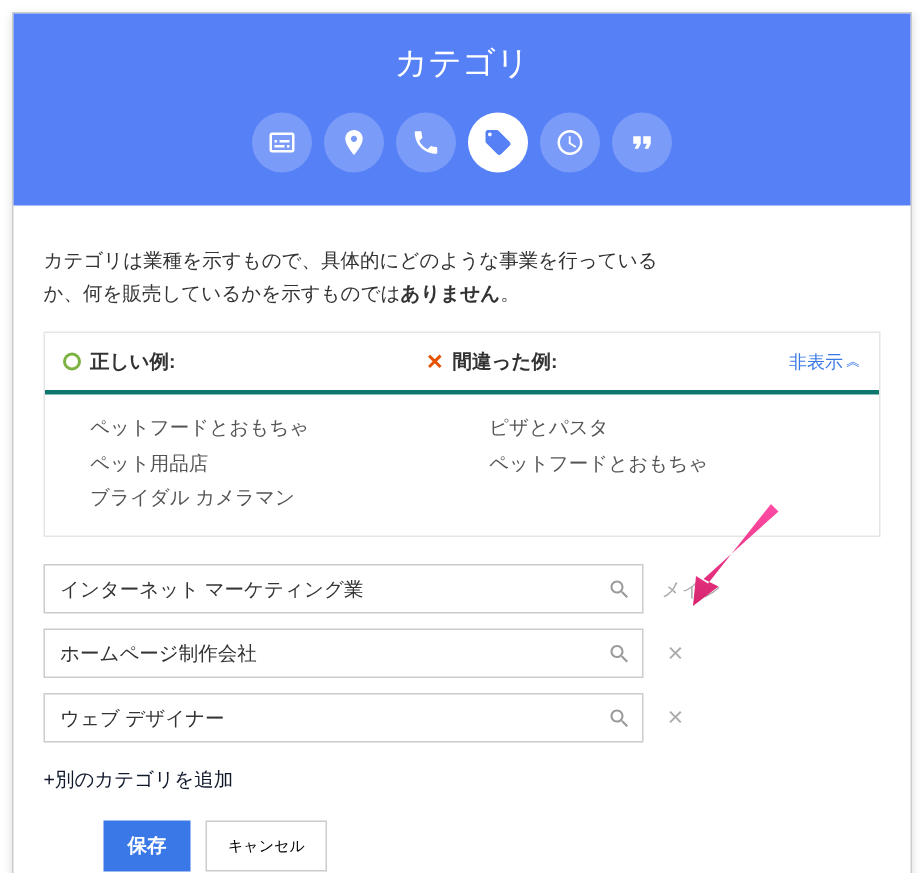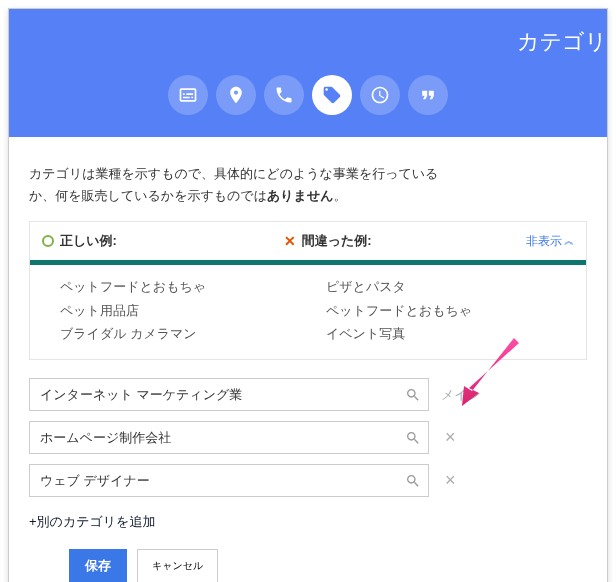--- a/index.html
+++ b/index.html
@@ -1,31 +1,31 @@
 <!DOCTYPE html>
 <html><head>
 <meta charset="utf-8">
 <style>
 * { margin: 0; padding: 0; box-sizing: border-box; }
 body { font-family: Arial, "Hiragino Sans", sans-serif; background: #fff; padding: 8px; }
 .wrapper { border: 1px solid #ccc; box-shadow: 0 2px 6px rgba(0,0,0,0.15); }
-.header { background: #5580f6; color: #fff; text-align: right; padding: 18px 0 22px; }
+.header { background: #5580f6; color: #fff; text-align: center; padding: 18px 0 22px; }
 .title { font-size: 22px; font-weight: 400; margin-bottom: 18px; }
 .icon-row { display: flex; justify-content: center; gap: 8px; }
 .icon-circle { width: 40px; height: 40px; border-radius: 50%; display: flex; align-items: center; justify-content: center; cursor: pointer; }
 .icon-circle.dim { background: rgba(255,255,255,0.22); }
 .icon-circle.active { background: #fff; }
 .icon-circle svg { width: 20px; height: 20px; }
 .icon-circle.dim svg { fill: #fff; }
 .icon-circle.active svg { fill: #5580f6; }
 .body { padding: 26px 20px 20px; position: relative; }
 .desc { font-size: 13px; color: #333; line-height: 1.7; margin-bottom: 14px; }
 .desc b { font-weight: bold; }
 .example-box { border: 1px solid #e5e5e5; background: #fff; margin-bottom: 18px; }
-.example-head { display: flex; align-items: center; padding: 10px 12px; border-bottom: 5px solid #0f766e; font-size: 13px; }
+.example-head { display: flex; align-items: center; padding: 10px 12px; border-bottom: 3px solid #0f766e; font-size: 13px; }
 .ex-col { flex: 1; display: flex; align-items: center; gap: 6px; font-weight: bold; color: #333; }
 .hide-link { color: #3b78e7; font-size: 12px; cursor: pointer; display: flex; align-items: center; gap: 2px; }
 .example-body { display: flex; padding: 10px 12px 14px; }
 .ex-list { flex: 1; font-size: 13px; color: #555; line-height: 1.8; }
 .ex-list div { padding-left: 18px; }
 .input-section { position: relative; margin-top: 15px; }
 .input-row { display: flex; align-items: center; gap: 12px; margin-bottom: 10px; }
 .search-wrap { flex: 0 0 400px; position: relative; }
 .search-input { width: 100%; border: 1px solid #ccc; padding: 8px 32px 8px 10px; font-size: 13px; color: #333; }
 .search-icon-pos { position: absolute; right: 8px; top: 50%; transform: translateY(-50%); fill: #999; width: 16px; height: 16px; }
@@ -104,21 +104,20 @@
       </div>
       <div class="example-body">
         <div class="ex-list">
           <div>ペットフードとおもちゃ</div>
           <div>ペット用品店</div>
           <div>ブライダル カメラマン</div>
         </div>
         <div class="ex-list">
           <div>ピザとパスタ</div>
           <div>ペットフードとおもちゃ</div>
-          <div>イベント写真</div>
         </div>
       </div>
     </div>
 
     <div class="input-section">
       <svg class="arrow" style="left:415px; top:-40px;" viewBox="0 0 90 70">
         <defs>
             <linearGradient id="ag" x1="0" y1="0" x2="0" y2="1">
               <stop offset="0" stop-color="#ff4da6"></stop>
               <stop offset="1" stop-color="#d6246e"></stop>

